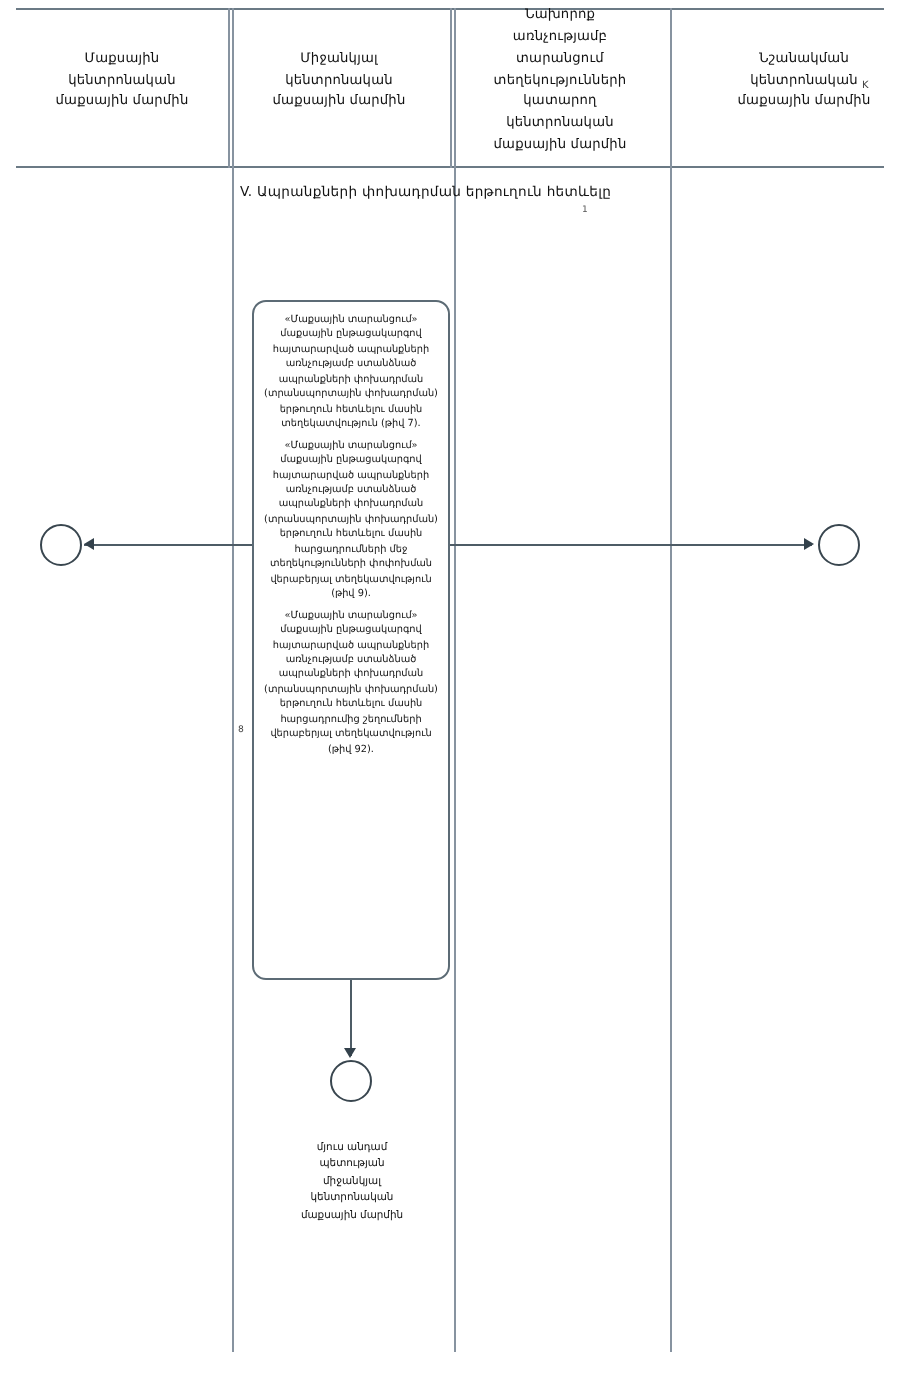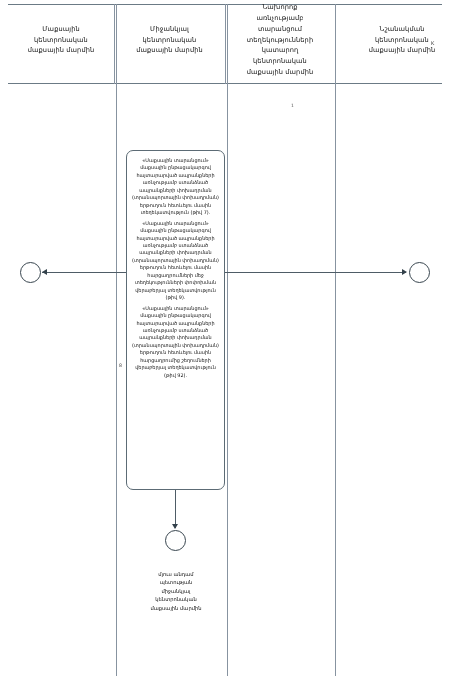--- a/index.html
+++ b/index.html
@@ -212,20 +212,21 @@
       <span>մաքսային մարմին</span>
     </div>
   </div>
 
   <div class="lane-divider short" style="left:114px;"></div>
   <div class="lane-divider" style="left:116px;"></div>
   <div class="lane-divider short" style="left:225px;"></div>
   <div class="lane-divider" style="left:227px;"></div>
   <div class="lane-divider" style="left:335px;"></div>
 
+  <div class="section-title">V. Ապրանքների փոխադրման երթուղուն հետևելը</div>
   <div class="title-marker">1</div>
   <div class="corner-mark" style="left:431px; top:40px;">K</div>
 
   <div class="process-box">
     <p>«Մաքսային տարանցում» մաքսային ընթացակարգով հայտարարված ապրանքների առնչությամբ ստանձնած ապրանքների փոխադրման (տրանսպորտային փոխադրման) երթուղուն հետևելու մասին տեղեկատվություն (թիվ 7).</p>
     <p>«Մաքսային տարանցում» մաքսային ընթացակարգով հայտարարված ապրանքների առնչությամբ ստանձնած ապրանքների փոխադրման (տրանսպորտային փոխադրման) երթուղուն հետևելու մասին հարցադրումների մեջ տեղեկությունների փոփոխման վերաբերյալ տեղեկատվություն (թիվ 9).</p>
     <p>«Մաքսային տարանցում» մաքսային ընթացակարգով հայտարարված ապրանքների առնչությամբ ստանձնած ապրանքների փոխադրման (տրանսպորտային փոխադրման) երթուղուն հետևելու մասին հարցադրումից շեղումների վերաբերյալ տեղեկատվություն (թիվ 92).</p>
   </div>
   <div class="box-side-mark">8</div>
 

